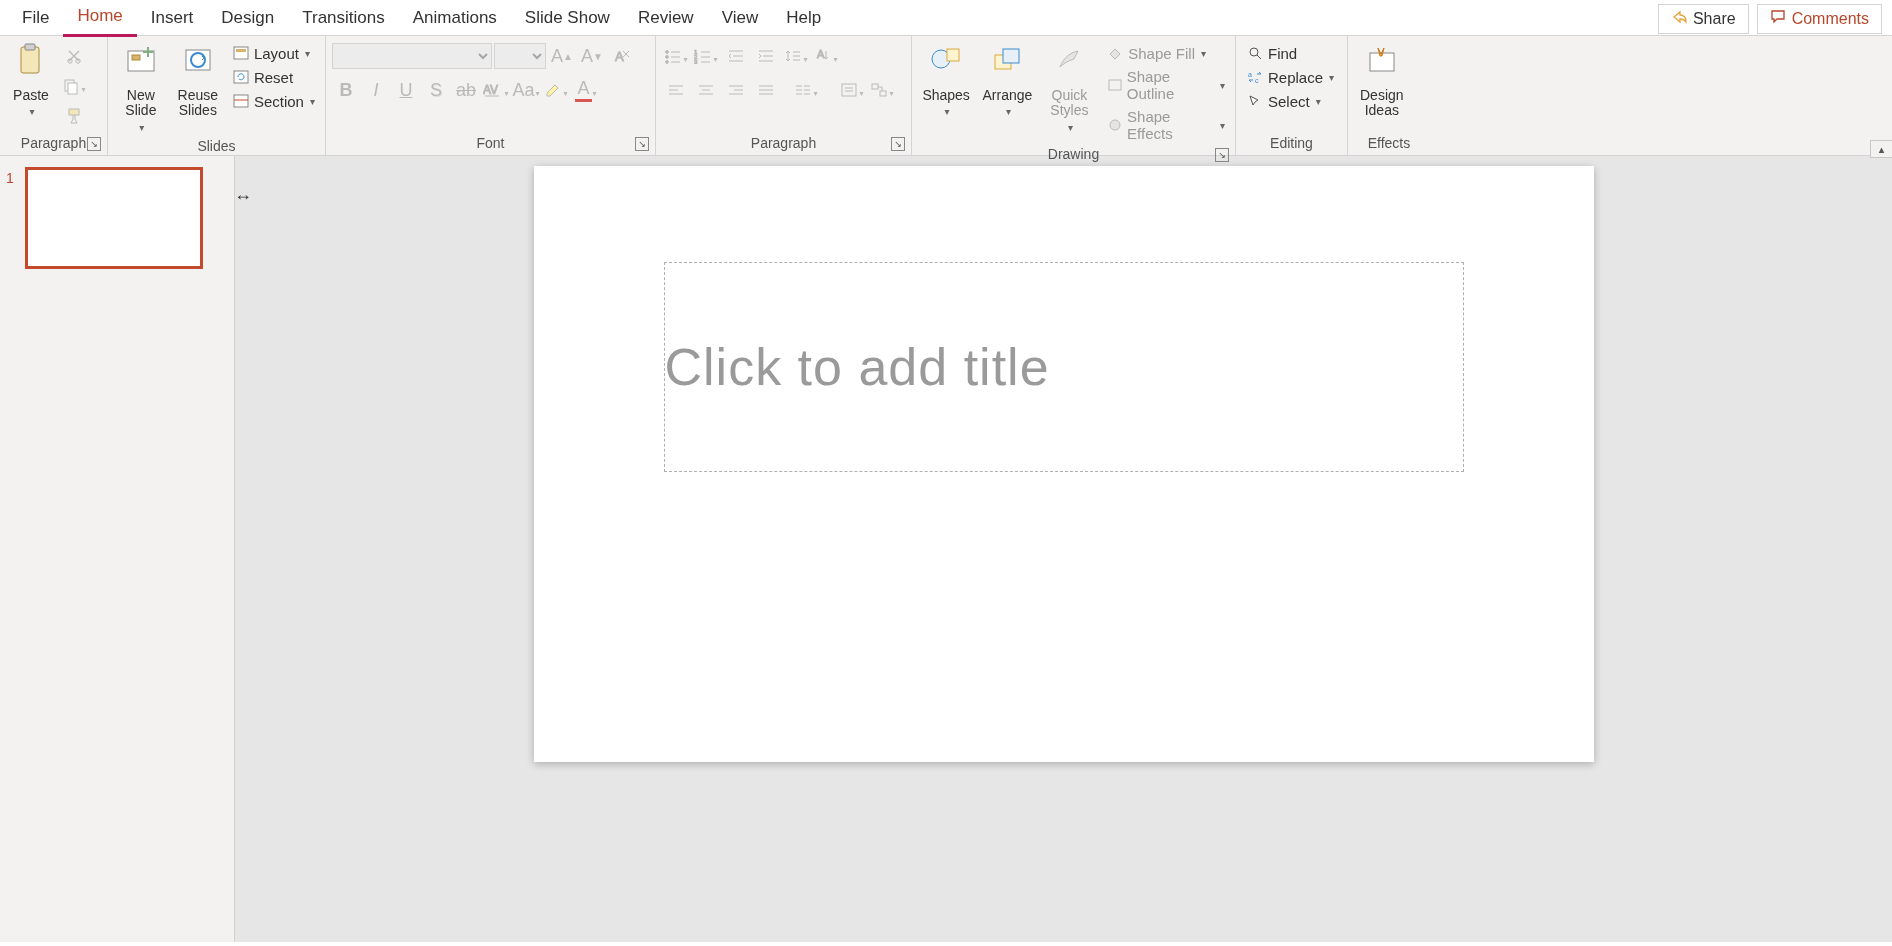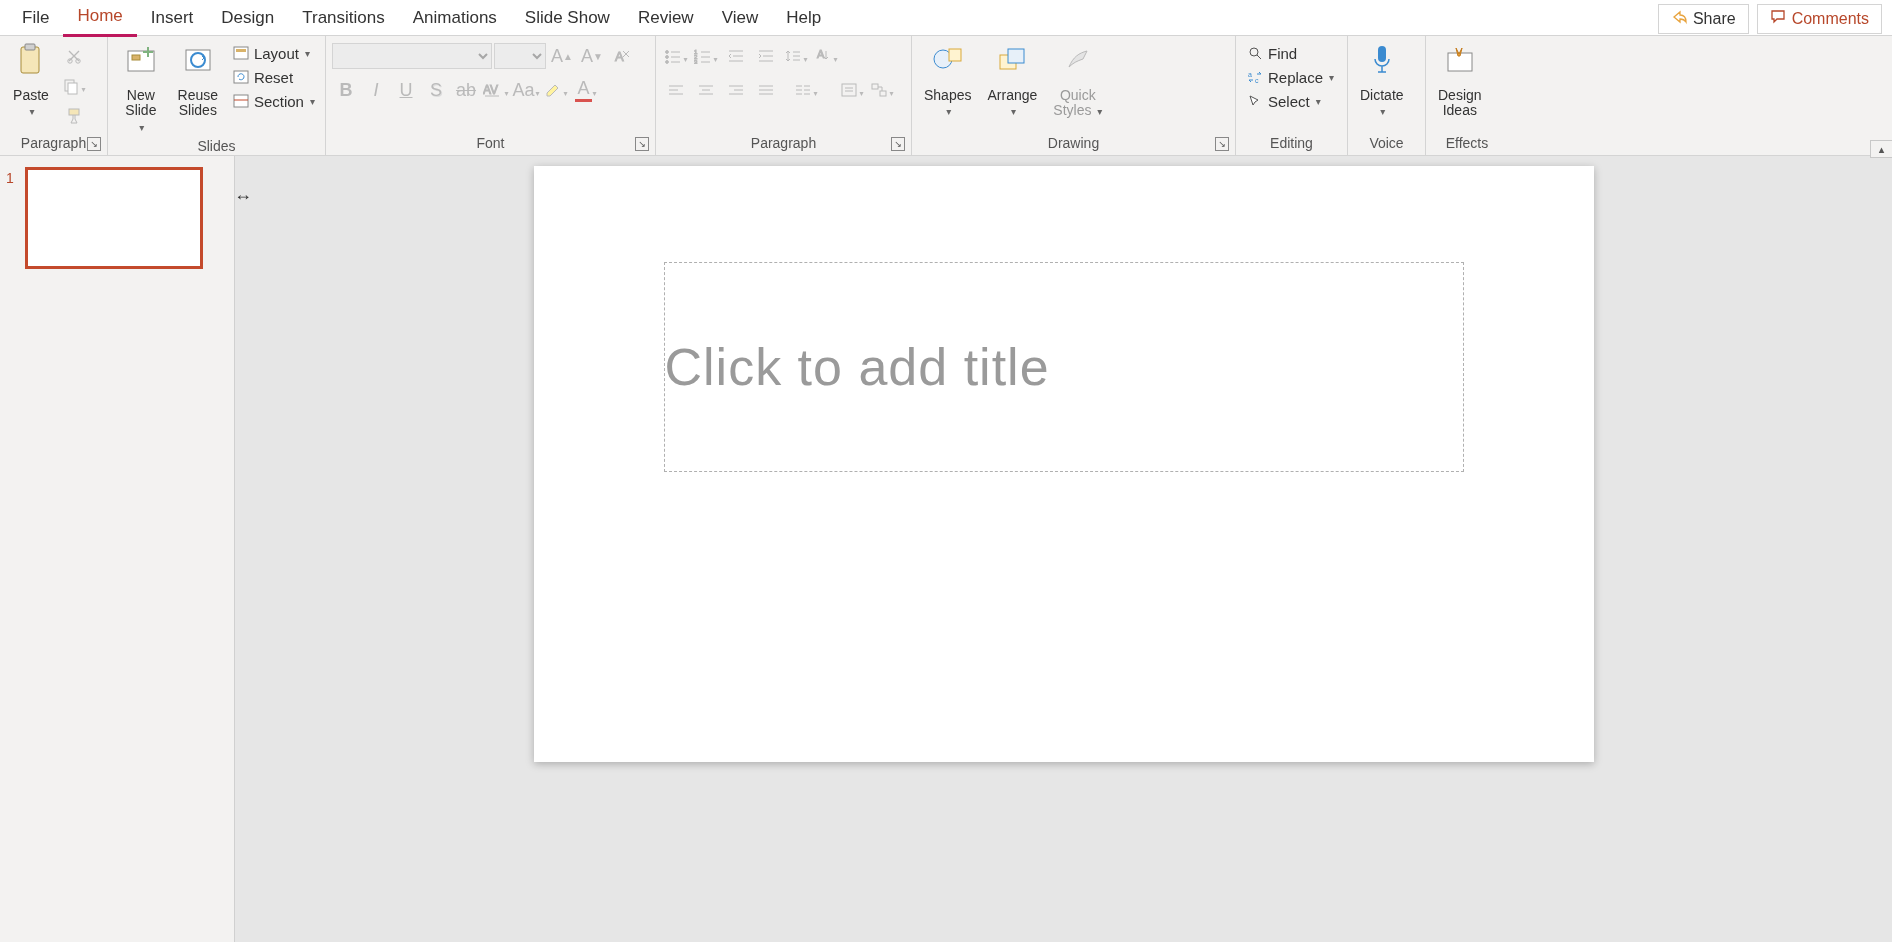--- a/index.html
+++ b/index.html
@@ -346,20 +346,46 @@
       </div>
       <div class="bigbtn disabled">
         <span class="ic">
             <svg width="30" height="30">
               <path d="M6 22c4-10 10-14 18-16l-4 8c-6 2-10 4-14 8z" fill="#e4e4e4" stroke="#bababa"></path>
             </svg>
           </span>
         <span class="lbl"><span style="white-space:pre-line">Quick
 Styles</span> <span class="caret"></span></span>
       </div>
+      <div class="stack" style="margin-top:2px">
+        <div class="smbtn disabled caret">
+            <span class="sic">
+              <svg width="16" height="14">
+                <path d="M3 8l5-5 5 5-5 5z" fill="#e4e4e4" stroke="#bababa"></path>
+              </svg>
+            </span>
+            <span>Shape Fill</span>
+          </div>
+        <div class="smbtn disabled caret">
+            <span class="sic">
+              <svg width="16" height="14">
+                <rect x="2" y="2" width="12" height="10" fill="none" stroke="#bababa"></rect>
+              </svg>
+            </span>
+            <span>Shape Outline</span>
+          </div>
+        <div class="smbtn disabled caret">
+            <span class="sic">
+              <svg width="16" height="14">
+                <circle cx="8" cy="7" r="5" fill="#e4e4e4" stroke="#bababa"></circle>
+              </svg>
+            </span>
+            <span>Shape Effects</span>
+          </div>
+      </div>
     </div>
     <div class="group-label"><span>Drawing</span><span class="dlg-launch"></span></div>
   </div>
 
   <div class="group" style="width:112px">
     <div class="group-body stack" style="margin-top:2px">
       <div class="smbtn">
           <span class="sic">
             <svg width="16" height="16">
               <circle cx="7" cy="7" r="4" fill="none" stroke="#555"></circle>
@@ -383,34 +409,20 @@
             <svg width="16" height="16">
               <path d="M3 3l3 9 2-3 3-2z" fill="#fff" stroke="#555"></path>
             </svg>
           </span>
           <span>Select</span>
         </div>
     </div>
     <div class="group-label">Editing</div>
   </div>
 
-  <div class="group" style="width:78px">
-    <div class="group-body">
-      <div class="bigbtn">
-        <span class="ic">
-            <svg width="26" height="34">
-              <rect x="9" y="3" width="8" height="16" rx="4" fill="#3b8bd0"></rect>
-              <path d="M6 16a7 7 0 0 0 14 0M13 23v6M9 29h8" stroke="#3b8bd0" fill="none" stroke-width="1.5"></path>
-            </svg>
-          </span>
-        <span class="lbl"><span>Dictate</span><br><span class="caret"></span></span>
-      </div>
-    </div>
-    <div class="group-label">Voice</div>
-  </div>
 
   <div class="group" style="width:82px;border-right:none">
     <div class="group-body">
       <div class="bigbtn">
         <span class="ic">
             <svg width="32" height="30">
               <rect x="4" y="8" width="24" height="18" fill="#fff" stroke="#888"></rect>
               <path d="M12 3l3 6 3-6-2 8h-2z" fill="#e8a33d" stroke="#c47a1a"></path>
             </svg>
           </span>

